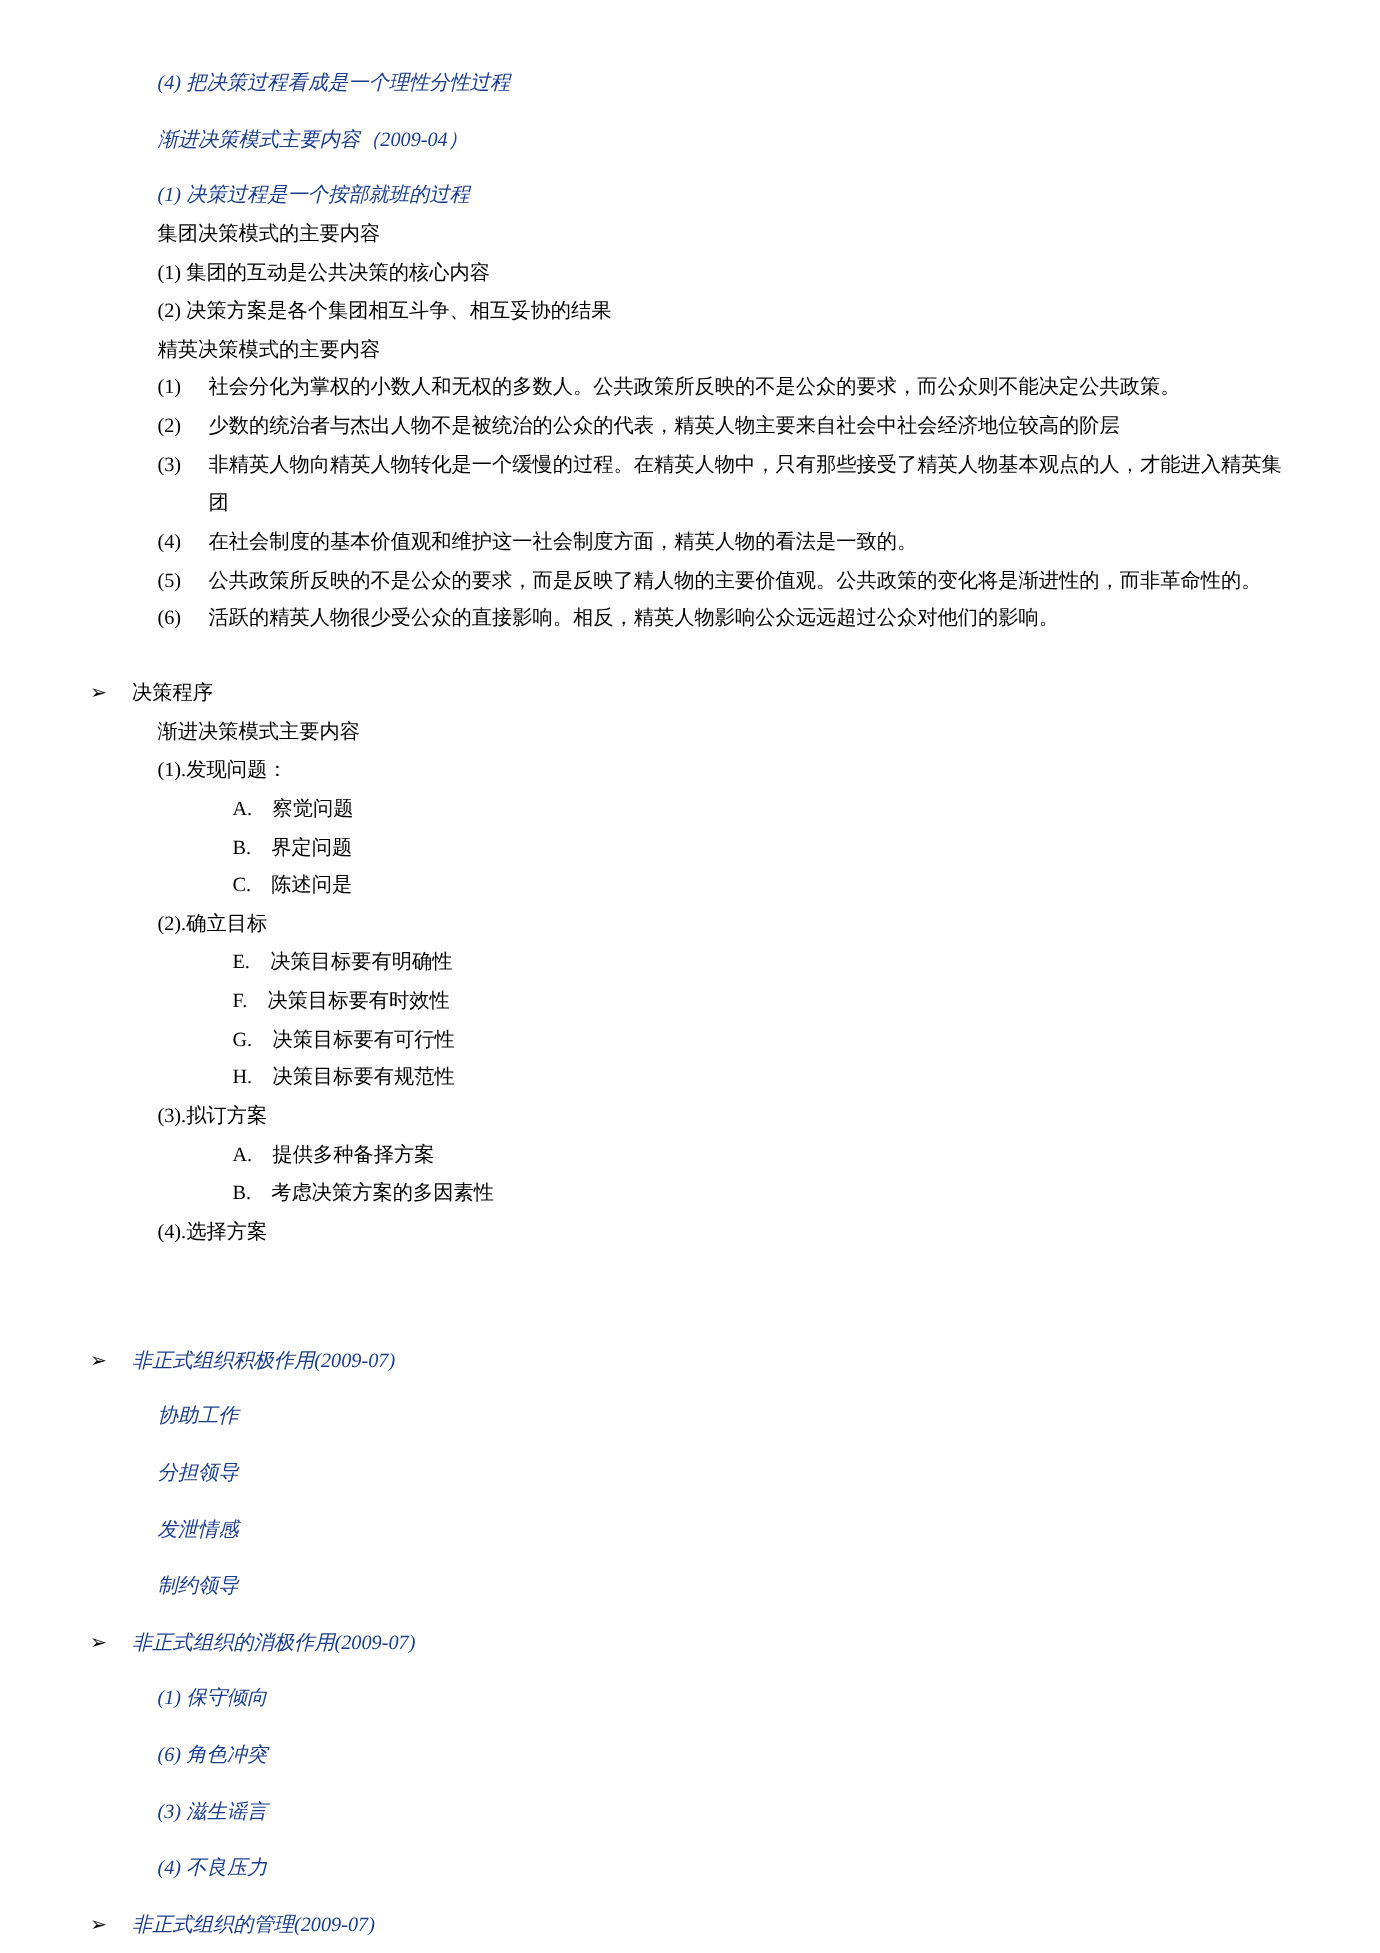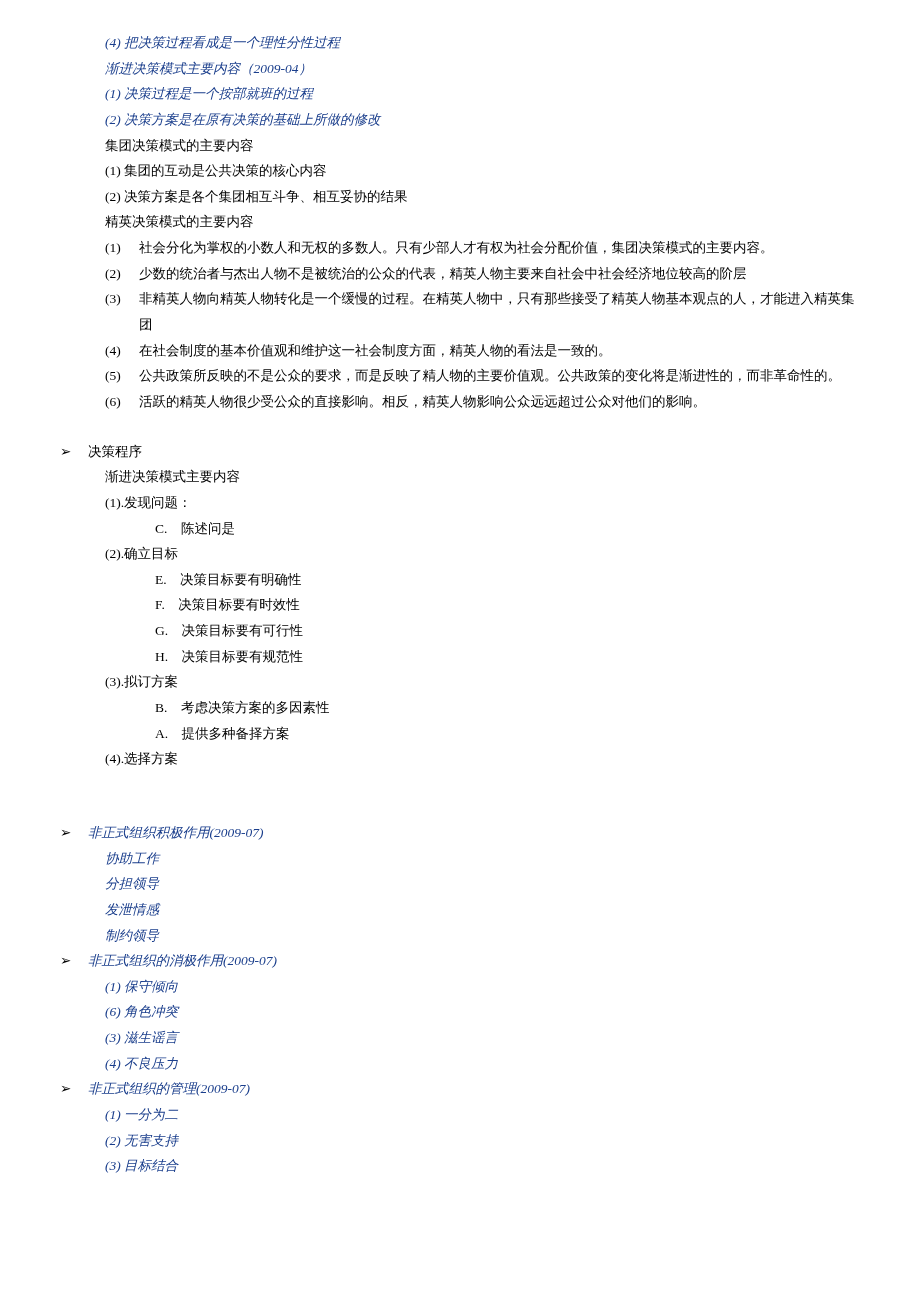--- a/index.html
+++ b/index.html
@@ -12,20 +12,21 @@
       background: #fff;
       font-family: "SimSun", "宋体", serif;
       font-size: 13.5px;
       line-height: 1.9;
       color: #000;
       padding: 30px 60px 40px 60px;
     }
     .italic {
       font-style: italic;
       color: #1a3e8c;
+      margin-top: 12px;
     }
     .bullet-row {
       display: flex;
       align-items: flex-start;
     }
     .bullet {
       font-family: Arial, sans-serif;
       width: 28px;
       flex-shrink: 0;
       color: #000;
@@ -48,28 +49,27 @@
       height: 24px;
     }
   </style>
 </head>
 <body>
 
 <div id="content">
     <div class="l1 italic">(4) 把决策过程看成是一个理性分性过程</div>
     <div class="l1 italic">渐进决策模式主要内容（2009-04）</div>
     <div class="l1 italic">(1) 决策过程是一个按部就班的过程</div>
-    <div class="l1 italic">(2) 决策方案是在原有决策的基础上所做的修改</div>
     <div class="l1 ">集团决策模式的主要内容</div>
     <div class="l1 ">(1) 集团的互动是公共决策的核心内容</div>
     <div class="l1 ">(2) 决策方案是各个集团相互斗争、相互妥协的结果</div>
     <div class="l1 ">精英决策模式的主要内容</div>
     <div class="l1 hanging">
       <span class="num">(1)</span>
-      <span class="txt">社会分化为掌权的小数人和无权的多数人。只有少部人才有权为社会分配价值，集团决策模式的主要内容。</span>
+      <span class="txt">社会分化为掌权的小数人和无权的多数人。公共政策所反映的不是公众的要求，而公众则不能决定公共政策。</span>
     </div>
     <div class="l1 hanging">
       <span class="num">(2)</span>
       <span class="txt">少数的统治者与杰出人物不是被统治的公众的代表，精英人物主要来自社会中社会经济地位较高的阶层</span>
     </div>
     <div class="l1 hanging">
       <span class="num">(3)</span>
       <span class="txt">非精英人物向精英人物转化是一个缓慢的过程。在精英人物中，只有那些接受了精英人物基本观点的人，才能进入精英集团</span>
     </div>
     <div class="l1 hanging">
@@ -85,29 +85,31 @@
       <span class="txt">活跃的精英人物很少受公众的直接影响。相反，精英人物影响公众远远超过公众对他们的影响。</span>
     </div>
     <div class="spacer"></div>
     <div class="bullet-row">
       <span class="bullet">➢</span>
       <span>决策程序</span>
     </div>
     <div class="l2"></div>
     <div class="l1">渐进决策模式主要内容</div>
     <div class="l1">(1).发现问题：</div>
+    <div class="l3">A.　察觉问题</div>
+    <div class="l3">B.　界定问题</div>
     <div class="l3">C.　陈述问是</div>
     <div class="l1">(2).确立目标</div>
     <div class="l3">E.　决策目标要有明确性</div>
     <div class="l3">F.　决策目标要有时效性</div>
     <div class="l3">G.　决策目标要有可行性</div>
     <div class="l3">H.　决策目标要有规范性</div>
     <div class="l1">(3).拟订方案</div>
+    <div class="l3">A.　提供多种备择方案</div>
     <div class="l3">B.　考虑决策方案的多因素性</div>
-    <div class="l3">A.　提供多种备择方案</div>
     <div class="l1">(4).选择方案</div>
     <div class="spacer"></div>
     <div class="spacer"></div>
     <div class="bullet-row italic">
       <span class="bullet" style="color: rgb(0, 0, 0); font-style: normal;">➢</span>
       <span>非正式组织积极作用(2009-07)</span>
     </div>
     <div class="l1 italic">协助工作</div>
     <div class="l1 italic">分担领导</div>
     <div class="l1 italic">发泄情感</div>

